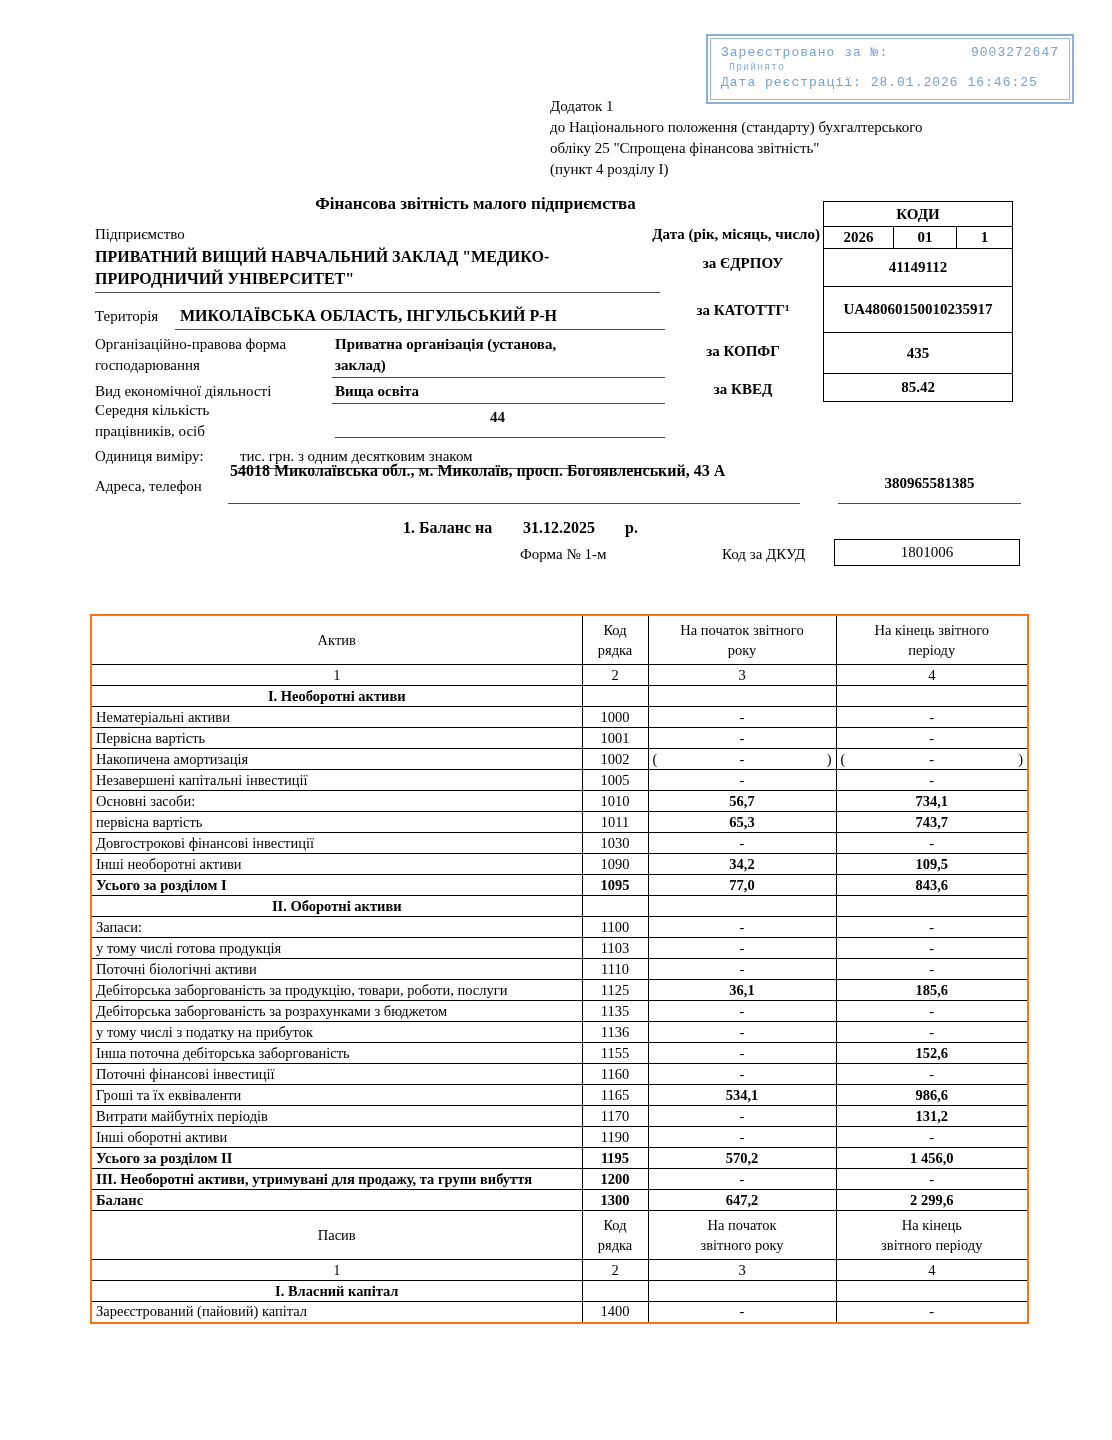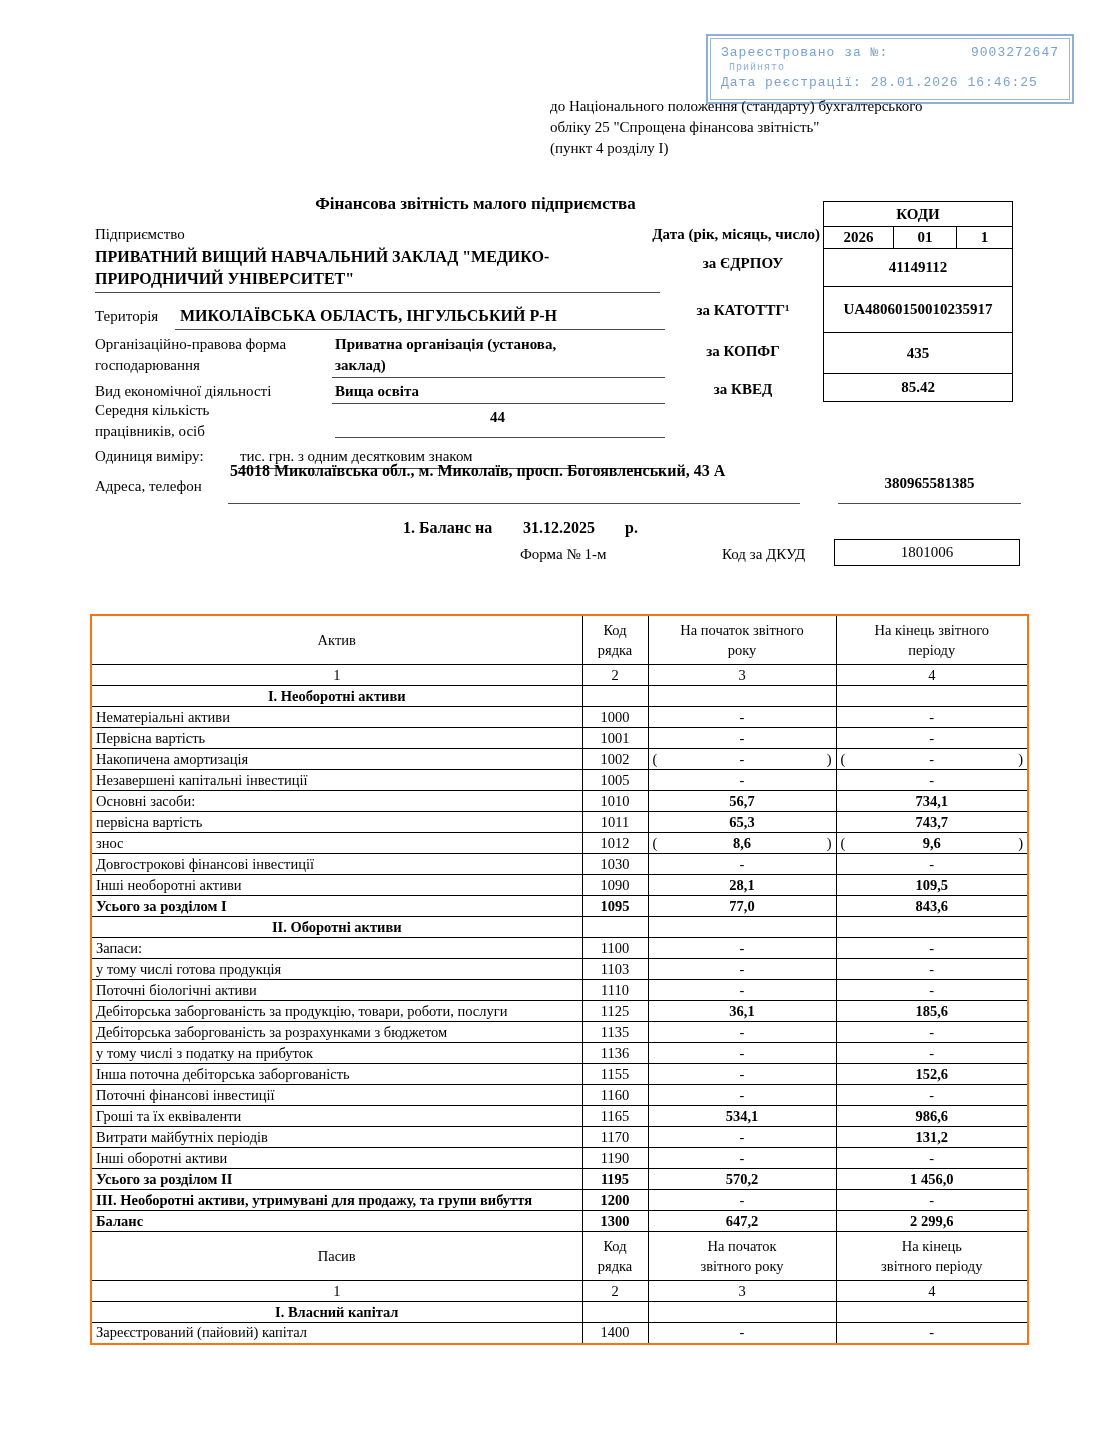--- a/index.html
+++ b/index.html
@@ -78,20 +78,21 @@
       </div>
       <div class="stamp-status">Прийнято</div>
       <div class="stamp-line3">
         <span>Дата реєстрації:</span>
         <span>28.01.2026 16:46:25</span>
       </div>
     </div>
   </div>
 
   <div class="abs annex">
+    <div>Додаток 1</div>
     <div>до Національного положення (стандарту) бухгалтерського</div>
     <div>обліку 25 "Спрощена фінансова звітність"</div>
     <div>(пункт 4 розділу I)</div>
   </div>
 
   <div class="abs title">Фінансова звітність малого підприємства</div>
 
   <div class="abs t15" style="left:95px; top:224px;">Підприємство</div>
   <div class="abs t15 b rt" style="left:535px; top:224px; width:285px;">Дата (рік, місяць, число)</div>
 
@@ -222,47 +223,29 @@
           <td class="val bv">56,7</td>
           <td class="val bv">734,1</td>
         </tr>
         <tr>
           <td class="">первісна вартість</td>
           <td class="code ">1011</td>
           <td class="val bv">65,3</td>
           <td class="val bv">743,7</td>
         </tr>
         <tr>
-          <td class="">знос</td>
-          <td class="code ">1012</td>
-          <td class="val">
-            <div class="par">
-              <span class="pp">(</span>
-              <span class="pv bv">8,6</span>
-              <span class="pp">)</span>
-            </div>
-          </td>
-          <td class="val">
-            <div class="par">
-              <span class="pp">(</span>
-              <span class="pv bv">9,6</span>
-              <span class="pp">)</span>
-            </div>
-          </td>
-        </tr>
-        <tr>
           <td class="">Довгострокові фінансові інвестиції</td>
           <td class="code ">1030</td>
           <td class="val">-</td>
           <td class="val">-</td>
         </tr>
         <tr>
           <td class="">Інші необоротні активи</td>
           <td class="code ">1090</td>
-          <td class="val bv">28,1</td>
+          <td class="val bv">34,2</td>
           <td class="val bv">109,5</td>
         </tr>
         <tr>
           <td class="b">Усього за розділом I</td>
           <td class="code b">1095</td>
           <td class="val bv">77,0</td>
           <td class="val bv">843,6</td>
         </tr>
         <tr>
           <td class="sec">II. Оборотні активи</td>

